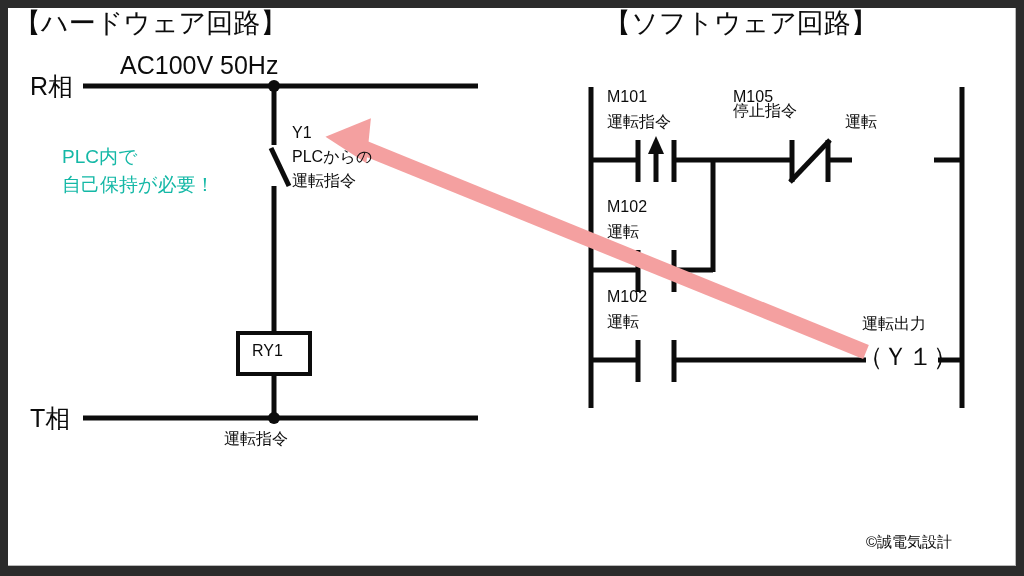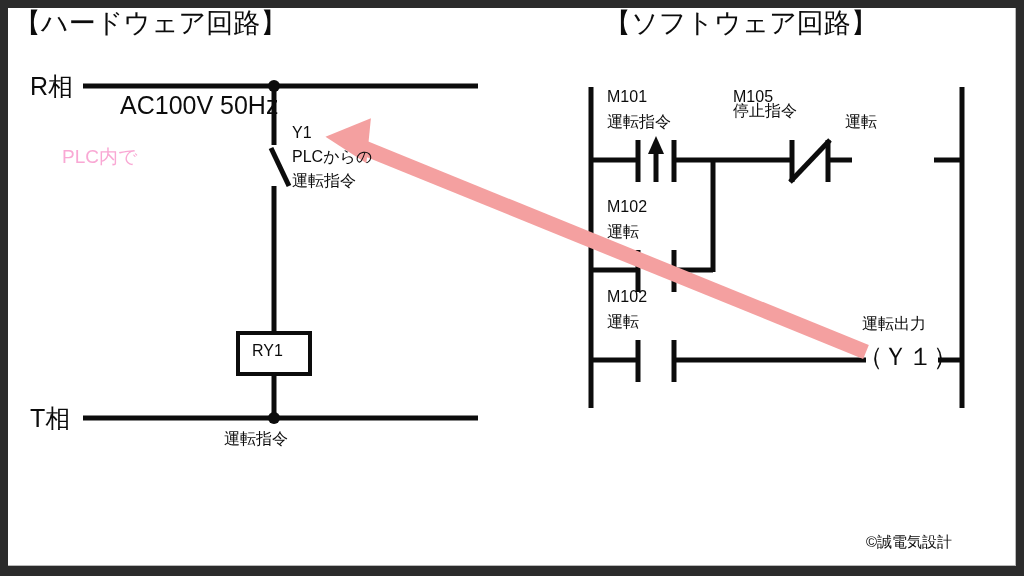--- a/index.html
+++ b/index.html
@@ -56,21 +56,21 @@
     font-size: 27px;
     letter-spacing: 0px;
   }
   .big {
     font-size: 25px;
   }
   .lbl {
     font-size: 16px;
   }
   .red {
-    color: #f9a8d4;
+    color: #14b8a6;
     font-size: 19px;
   }
   .coil {
     font-size: 25px;
   }
   .credit {
     font-size: 15px;
   }
 </style>
 </head>
@@ -141,35 +141,36 @@
     </g>
 
     <g>
       <line x1="866" y1="352" x2="352" y2="143" stroke="#f4a0a0" stroke-width="15" stroke-linecap="butt"></line>
       <polygon points="330,130 379,130 358,170" fill="#f4a0a0" stroke="none" transform="rotate(-22 345 145)"></polygon>
     </g>
   </svg>
 
   <div class="t heading" style="left:14px; top:8px;">【ハードウェア回路】</div>
 
-  <div class="t big" style="left:120px; top:51px;margin-top:40px;">AC100V 50Hz</div>
+  <div class="t big" style="left:120px; top:51px;">AC100V 50Hz</div>
 
   <div class="t big" style="left:30px; top:72px;">R相</div>
 
   <div class="t big" style="left:30px; top:404px;">T相</div>
 
   <div class="t lbl" style="left:292px; top:124px;">Y1</div>
   <div class="t lbl" style="left:292px; top:148px;">PLCからの</div>
   <div class="t lbl" style="left:292px; top:172px;">運転指令</div>
 
   <div class="t lbl" style="left:252px; top:342px;">RY1</div>
 
   <div class="t lbl" style="left:224px; top:430px;">運転指令</div>
 
   <div class="t red" style="left:62px; top:146px;">PLC内で</div>
+  <div class="t red" style="left:62px; top:174px;">自己保持が必要！</div>
 
   <div class="t heading" style="left:568px; top:8px;margin-left:36px;">【ソフトウェア回路】</div>
 
   <div class="t lbl" style="left:607px; top:88px;">M101</div>
   <div class="t lbl" style="left:607px; top:113px;">運転指令</div>
 
   <div class="t lbl" style="left:733px; top:88px;">M105</div>
   <div class="t lbl" style="left:733px; top:102px;text-align:center;">停止指令</div>
 
   <div class="t lbl" style="left:845px; top:113px;">運転</div>

